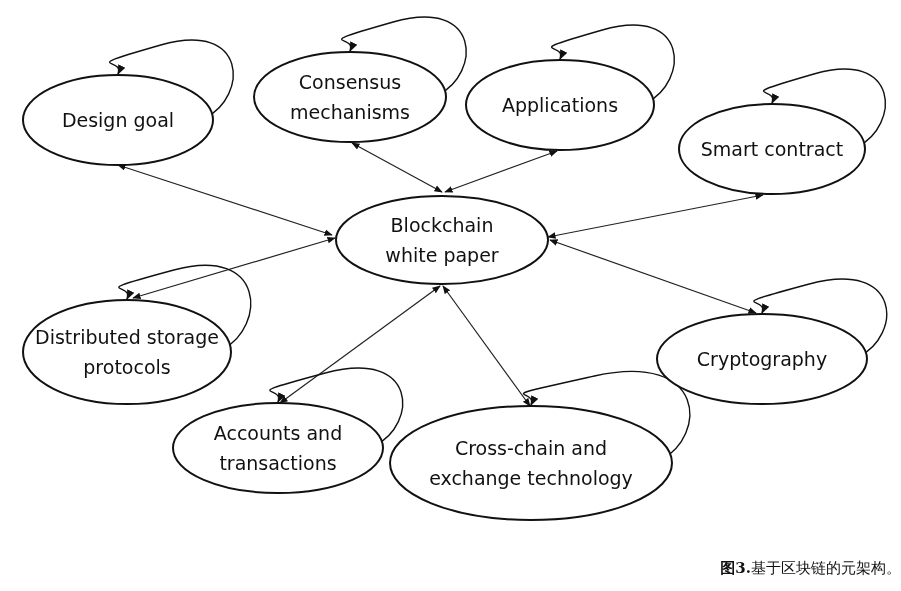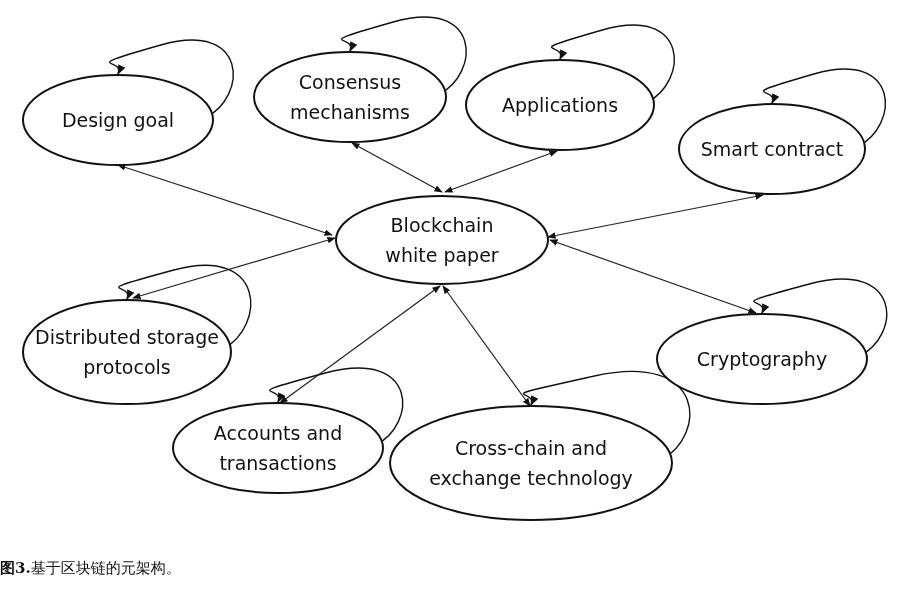--- a/index.html
+++ b/index.html
@@ -1,19 +1,19 @@
 <!DOCTYPE html>
 <html><head>
 <meta charset="utf-8">
 <style>
   html, body { margin:0; padding:0; background:#ffffff; }
   body { width:901px; height:591px; position:relative; overflow:hidden; }
   #diagram { position:absolute; left:0; top:0; }
   .node-text { font-family:"DejaVu Sans", sans-serif; font-size:19px; fill:#111; }
-  #caption { position:absolute; left:0; width:901px; top:559px; text-align:left;
+  #caption { position:absolute; left:0; width:901px; top:559px; text-align:right;
     font-family:"DejaVu Serif", serif; font-size:15px; color:#111; }
   #caption b { font-weight:bold; }
 </style>
 </head>
 <body>
 
 <svg id="diagram" width="901" height="591" viewBox="0 0 901 591">
   <defs>
     <marker id="arr" viewBox="0 0 10 10" refX="9" refY="5" markerWidth="7" markerHeight="7" orient="auto-start-reverse">
       <path d="M0,1 L10,5 L0,9 z" fill="#111"></path>

